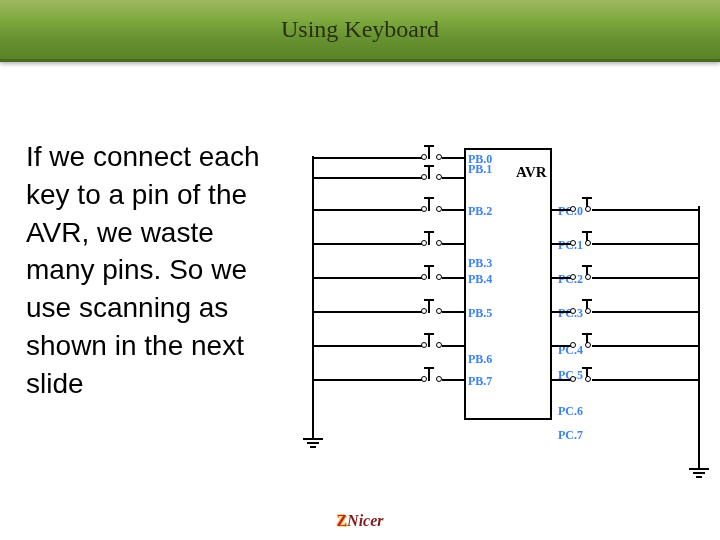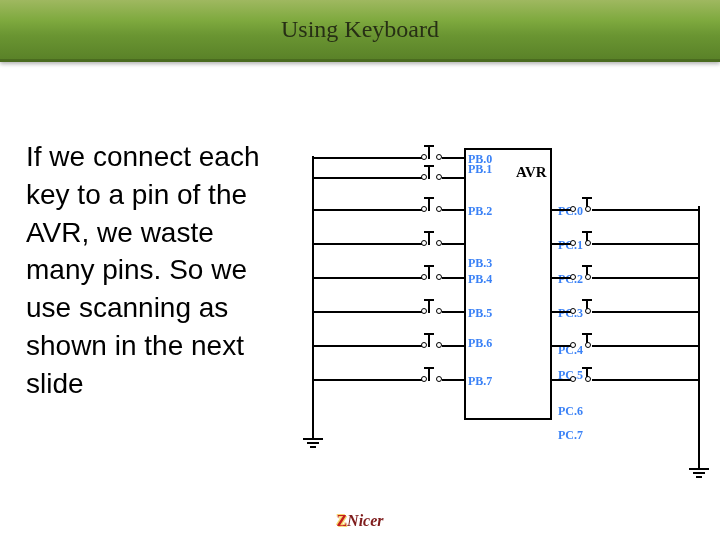--- a/index.html
+++ b/index.html
@@ -60,21 +60,21 @@
 
   <div class="avr-box"></div>
   <div class="avr-label">AVR</div>
 
   <div class="pin-label pb" style="top:4px">PB.0</div>
   <div class="pin-label pb" style="top:14px">PB.1</div>
   <div class="pin-label pb" style="top:56px">PB.2</div>
   <div class="pin-label pb" style="top:108px">PB.3</div>
   <div class="pin-label pb" style="top:124px">PB.4</div>
   <div class="pin-label pb" style="top:158px">PB.5</div>
-  <div class="pin-label pb" style="top:188px">PB.6</div>
+  <div class="pin-label pb" style="top:204px">PB.6</div>
   <div class="pin-label pb" style="top:226px">PB.7</div>
 
   <div class="key-left" style="top:0">
       <div class="tail"></div>
       <div class="stub"></div>
       <div class="cap"></div>
       <div class="o1"></div>
       <div class="o2"></div>
     </div>
   <div class="key-left" style="top:20px">

